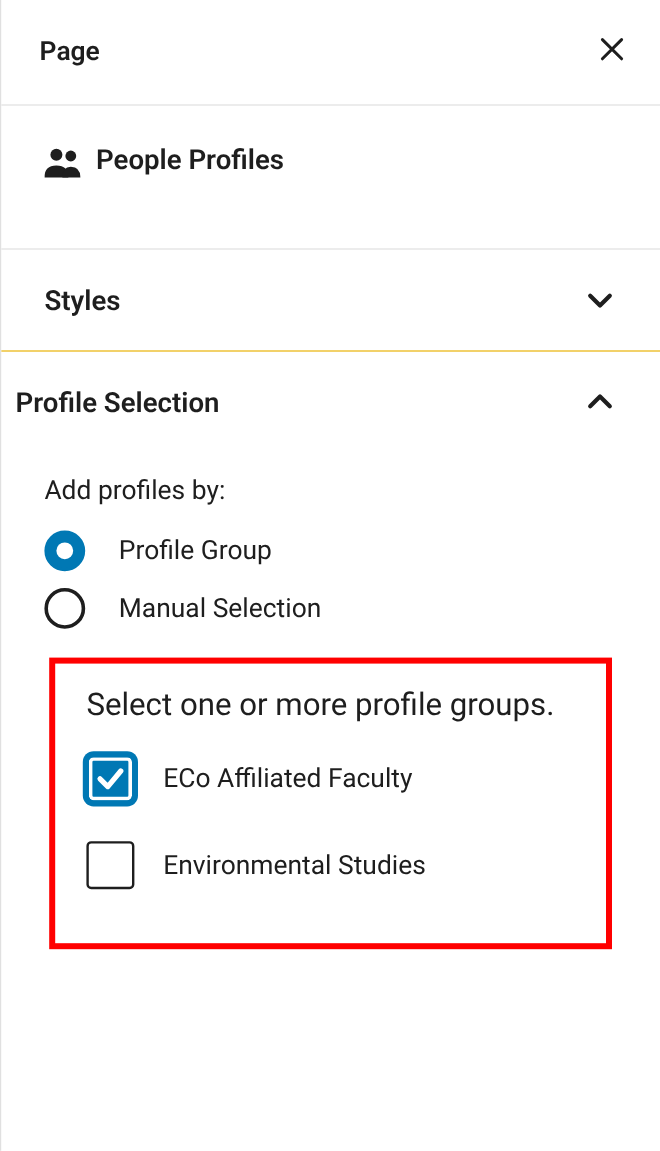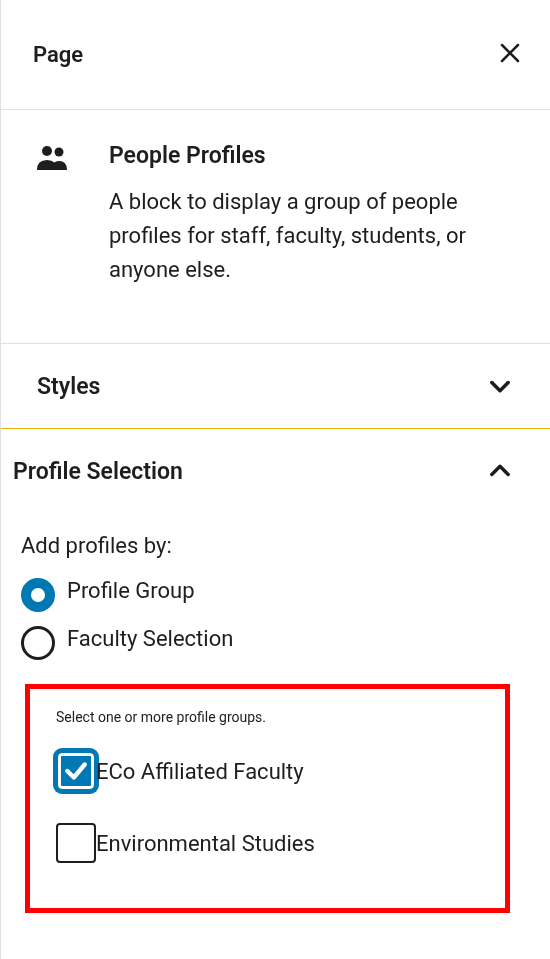--- a/index.html
+++ b/index.html
@@ -9,21 +9,21 @@
       font-family: -apple-system, BlinkMacSystemFont, "Segoe UI", Roboto, sans-serif;
       background: #fff;
       border-left: 1px solid #e0e0e0;
       position: relative;
     }
     .tabs {
       display: flex;
       align-items: center;
       border-bottom: 1px solid #e0e0e0;
       padding: 0 32px;
-      height: 110px;
+      height: 88px;
       position: relative;
     }
     .tab {
       font-size: 22px;
       font-weight: 600;
       color: #1e1e1e;
       padding: 28px 16px 28px 0;
       margin-right: 44px;
       cursor: pointer;
       position: relative;
@@ -44,23 +44,23 @@
       transform: translateY(-50%);
       cursor: pointer;
       font-size: 30px;
       line-height: 1;
       font-weight: 400;
       color: #1e1e1e;
     }
     .block-header {
       display: flex;
       align-items: flex-start;
-      padding: 32px 36px 56px 36px;
+      padding: 32px 36px 44px 36px;
       border-bottom: 1px solid #e0e0e0;
-      gap: 40px;
+      gap: 11px;
     }
     .people-icon {
       flex-shrink: 0;
       width: 32px;
       height: 32px;
       margin-top: 2px;
     }
     .block-text { flex: 1; }
     .block-title {
       font-size: 23px;
@@ -85,29 +85,30 @@
     .section-header.open { border-bottom: none; padding-left: 12px; }
     .section-title {
       font-size: 23px;
       font-weight: 600;
       color: #1e1e1e;
     }
     .chevron {
       width: 28px;
       height: 28px;
     }
-    .section-body { padding: 20px 36px 0 20px; }
+    .section-body { padding: 20px 36px 0 36px; }
     .field-label {
       font-size: 22px;
       color: #1e1e1e;
       margin-bottom: 20px;
     }
     .radio-row {
       display: flex;
-      gap: 12px;
+      align-items: center;
+      gap: 28px;
       margin-bottom: 14px;
       cursor: pointer;
     }
     .radio {
       width: 34px;
       height: 34px;
       border-radius: 50%;
       border: 3px solid #1e1e1e;
       display: flex;
       align-items: center;
@@ -122,27 +123,28 @@
       border-radius: 50%;
       background: #fff;
     }
     .radio-label { font-size: 22px; color: #1e1e1e; }
     .highlight-box {
       border: 5px solid #ff0000;
       margin: 24px 4px 0 4px;
       padding: 20px 26px 30px 26px;
     }
     .help-text {
-      font-size: 14px;
+      font-size: 26px;
       color: #1e1e1e;
       margin-bottom: 26px;
     }
     .checkbox-row {
       display: flex;
       align-items: center;
+      gap: 24px;
       margin-bottom: 32px;
       cursor: pointer;
     }
     .checkbox-row:last-child { margin-bottom: 15px; }
     .checkbox {
       width: 40px;
       height: 40px;
       border: 2px solid #1e1e1e;
       border-radius: 4px;
       display: flex;
@@ -177,21 +179,20 @@
   <span class="people-icon">
     <svg width="32" height="28" viewBox="0 0 32 28" fill="#1e1e1e">
       <circle cx="10" cy="7" r="5"></circle>
       <circle cx="22" cy="8" r="4.5"></circle>
       <path d="M 0 26 Q 0 16 10 16 Q 20 16 20 26 Z"></path>
       <path d="M 15 26 Q 15 17 22 17 Q 30 17 30 26 Z"></path>
     </svg>
   </span>
   <div class="block-text">
     <div class="block-title">People Profiles</div>
-    <div class="block-desc">A block to display a group of people profiles for staff, faculty, students, or anyone else.</div>
   </div>
 </div>
 
 <div class="section-header">
   <span class="section-title">Styles</span>
   <span class="chevron">
     <svg width="28" height="28" viewBox="0 0 24 24" fill="none" stroke="#1e1e1e" stroke-width="3" stroke-linecap="round" stroke-linejoin="round">
         <polyline points="5 9 12 16 19 9"></polyline>
       </svg>
   </span>
@@ -209,21 +210,21 @@
 <div class="section-body">
   <div class="field-label">Add profiles by:</div>
 
   <div class="radio-row">
     <span class="radio selected"></span>
     <span class="radio-label">Profile Group</span>
   </div>
 
   <div class="radio-row">
     <span class="radio"></span>
-    <span class="radio-label">Faculty Selection</span>
+    <span class="radio-label">Manual Selection</span>
   </div>
 
   <div class="highlight-box">
     <div class="help-text">Select one or more profile groups.</div>
 
     <div class="checkbox-row">
       <span class="checkbox checked">
         <svg width="26" height="26" viewBox="0 0 24 24" fill="none" stroke="#fff" stroke-width="4" stroke-linecap="round" stroke-linejoin="round">
             <polyline points="4 12 10 18 20 6"></polyline>
           </svg>

